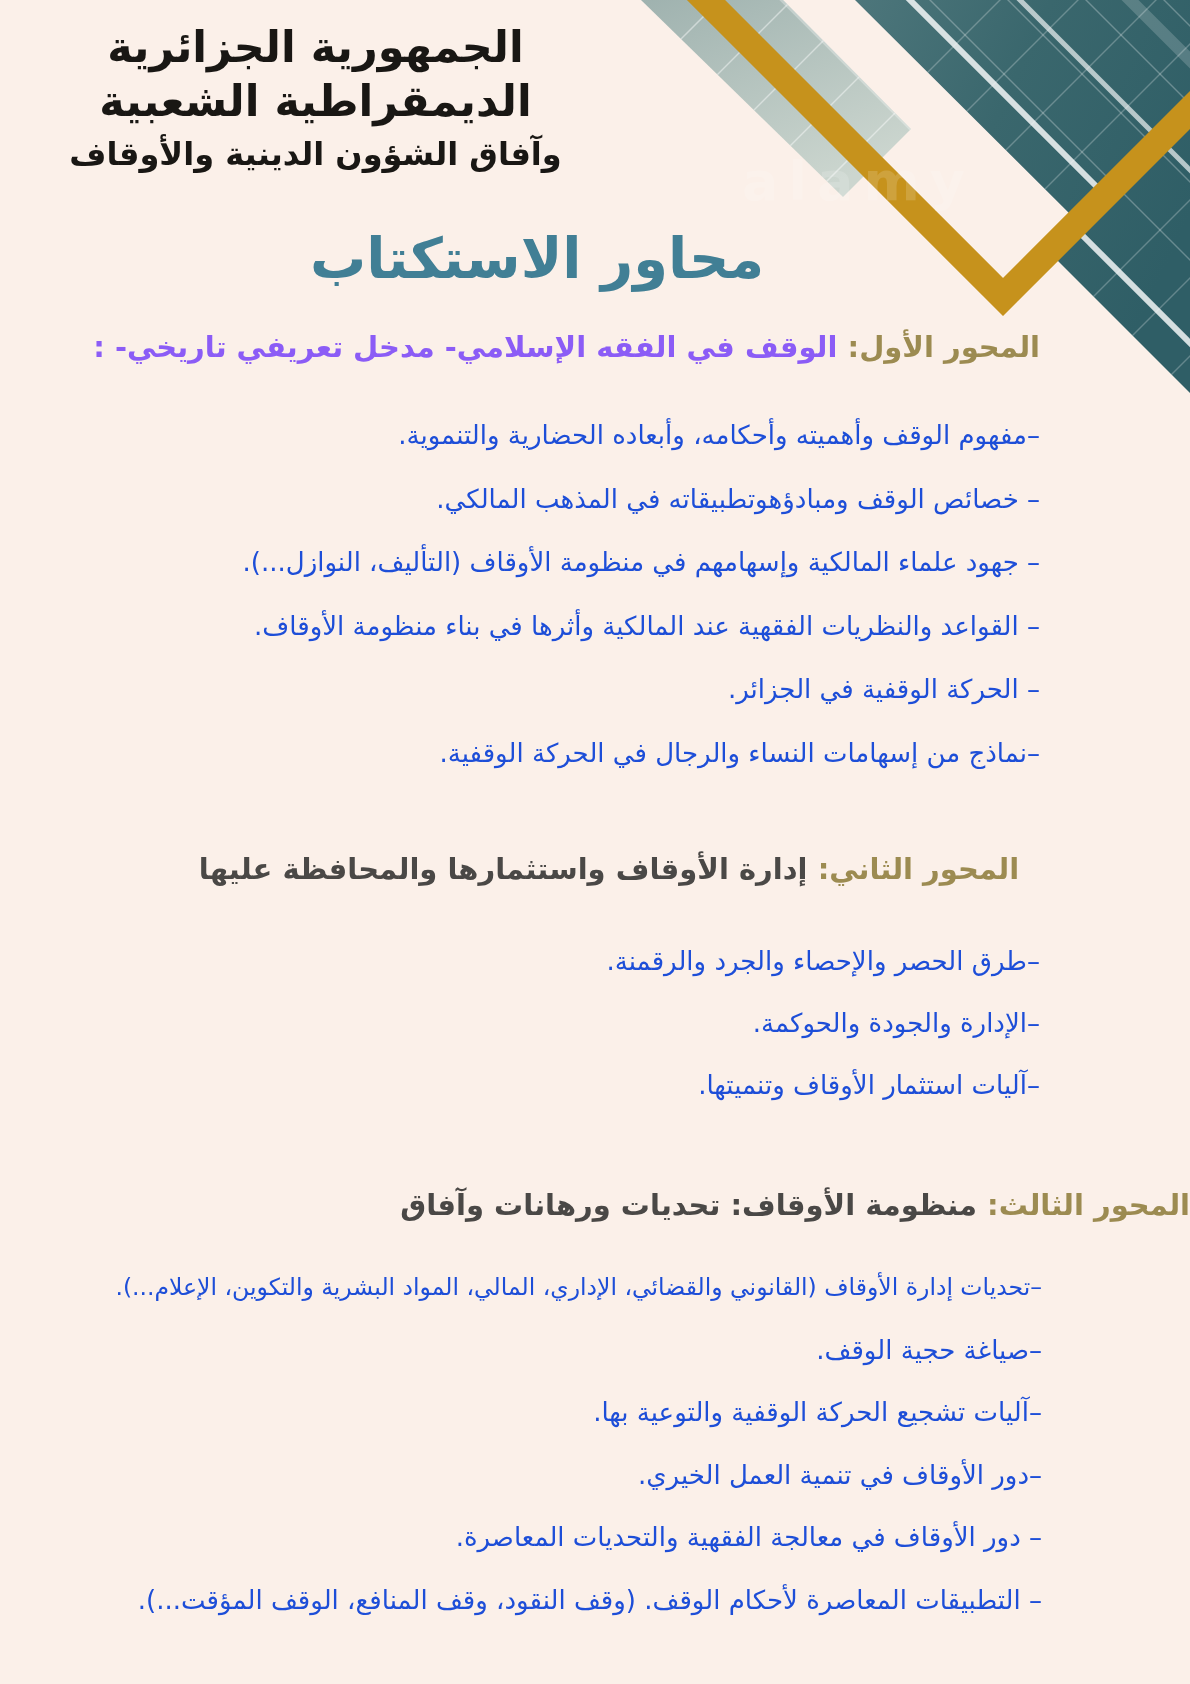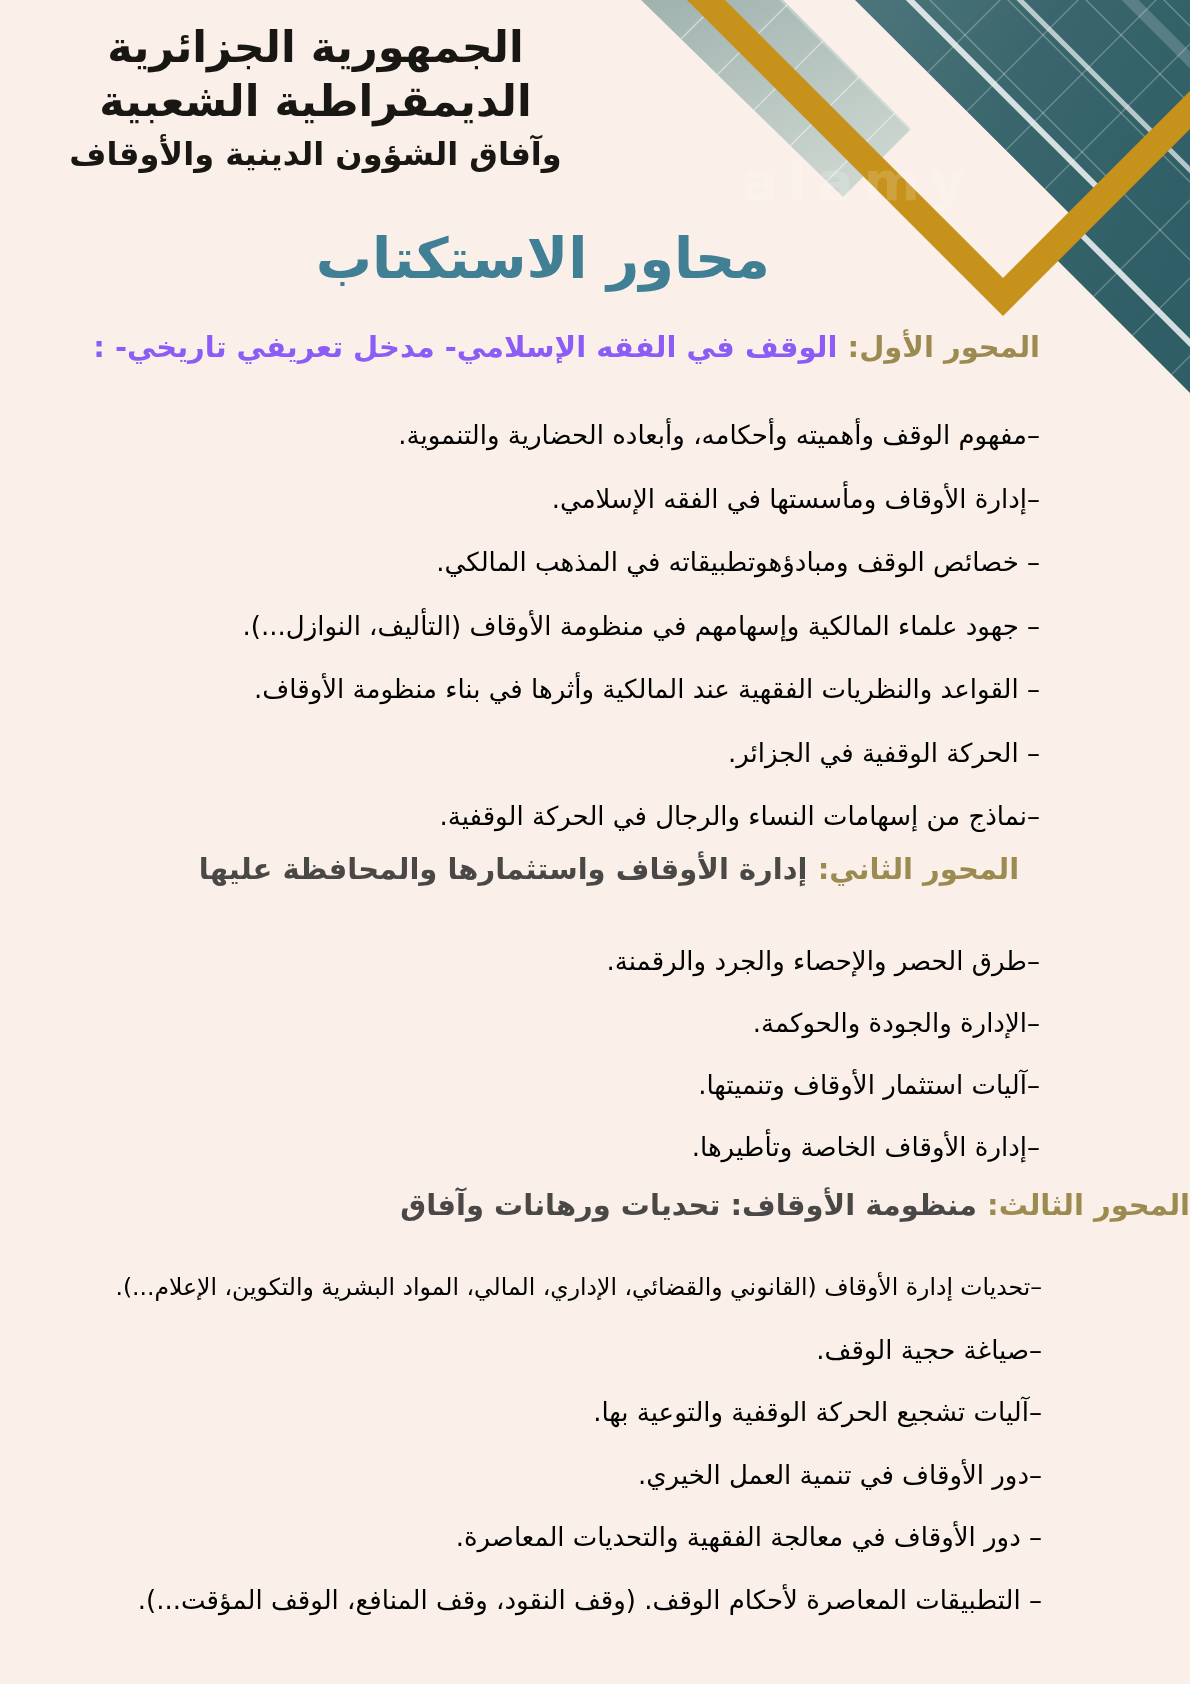--- a/index.html
+++ b/index.html
@@ -16,36 +16,36 @@
     color:rgba(255,255,255,0.15); pointer-events:none;
   }
   .ministry {
     position:absolute; top:20px; left:58px; width:515px;
     text-align:center; color:#191714; font-weight:bold; direction:rtl;
   }
   .ministry-line1 { font-size:43px; line-height:54px; }
   .ministry-line2 { font-size:32px; line-height:52px; }
   .doc-title {
     position:absolute; top:226px; left:310px; width:460px; margin:0;
-    text-align:right; color:#417f95; font-size:56px; font-weight:bold;
+    text-align:left; color:#417f95; font-size:56px; font-weight:bold;
     direction:rtl;
   }
   .axis-heading {
     position:absolute; white-space:nowrap; font-weight:bold;
     font-size:29px; direction:rtl;
   }
   .h1 { top:330px; right:150px; }
   .h2 { top:852px; left:0; right:0; text-align:center; }
   .h3 { top:1188px; left:0; right:0; text-align:right; }
   .axis-label { color:#9c8b51; }
   .h1 .axis-text { color:#8b5cf6; }
   .h2 .axis-text, .h3 .axis-text { color:#4a4846;margin-left:28px; }
   .bullets {
     position:absolute; right:150px; margin:0; padding:0; list-style:none;
-    direction:rtl; color:#000000;
+    direction:rtl; color:#1d4ed8;
     font-size:26px; white-space:nowrap;
   }
   .b1 { top:404px; }  .b1 li { line-height:63.5px; }
   .b2 { top:930px; }  .b2 li { line-height:62px; }
   .b3 { top:1256px; right:148px;margin-left:44px; } .b3 li { line-height:62.5px; }
   .b3 li.long { font-size:23.5px; }
 </style>
 </head>
 <body>
 
@@ -115,37 +115,35 @@
 </header>
 
 <h1 class="doc-title">محاور الاستكتاب</h1>
 
 <div class="axis-heading h1">
   <span class="axis-label">المحور الأول:</span>
   <span class="axis-text">الوقف في الفقه الإسلامي- مدخل تعريفي تاريخي- :</span>
 </div>
 <ul class="bullets b1">
   <li>–مفهوم الوقف وأهميته وأحكامه، وأبعاده الحضارية والتنموية.</li>
-  <li>–إدارة الأوقاف ومأسستها في الفقه الإسلامي.</li>
   <li>– خصائص الوقف ومبادؤهوتطبيقاته في المذهب المالكي.</li>
   <li>– جهود علماء المالكية وإسهامهم في منظومة الأوقاف (التأليف، النوازل...).</li>
   <li>– القواعد والنظريات الفقهية عند المالكية وأثرها في بناء منظومة الأوقاف.</li>
   <li>– الحركة الوقفية في الجزائر.</li>
   <li>–نماذج من إسهامات النساء والرجال في الحركة الوقفية.</li>
 </ul>
 
 <div class="axis-heading h2">
   <span class="axis-label">المحور الثاني:</span>
   <span class="axis-text">إدارة الأوقاف واستثمارها والمحافظة عليها</span>
 </div>
 <ul class="bullets b2">
   <li>–طرق الحصر والإحصاء والجرد والرقمنة.</li>
   <li>–الإدارة والجودة والحوكمة.</li>
   <li>–آليات استثمار الأوقاف وتنميتها.</li>
-  <li>–إدارة الأوقاف الخاصة وتأطيرها.</li>
 </ul>
 
 <div class="axis-heading h3">
   <span class="axis-label">المحور الثالث:</span>
   <span class="axis-text">منظومة الأوقاف: تحديات ورهانات وآفاق</span>
 </div>
 <ul class="bullets b3">
   <li class="long">–تحديات إدارة الأوقاف (القانوني والقضائي، الإداري، المالي، المواد البشرية والتكوين، الإعلام...).</li>
   <li>–صياغة حجية الوقف.</li>
   <li>–آليات تشجيع الحركة الوقفية والتوعية بها.</li>

